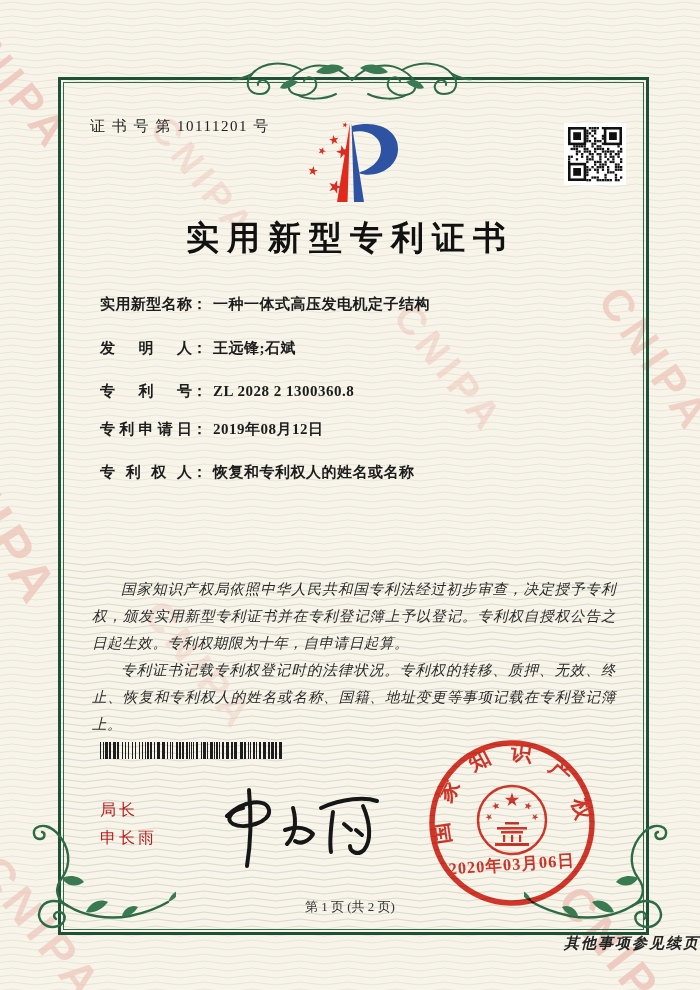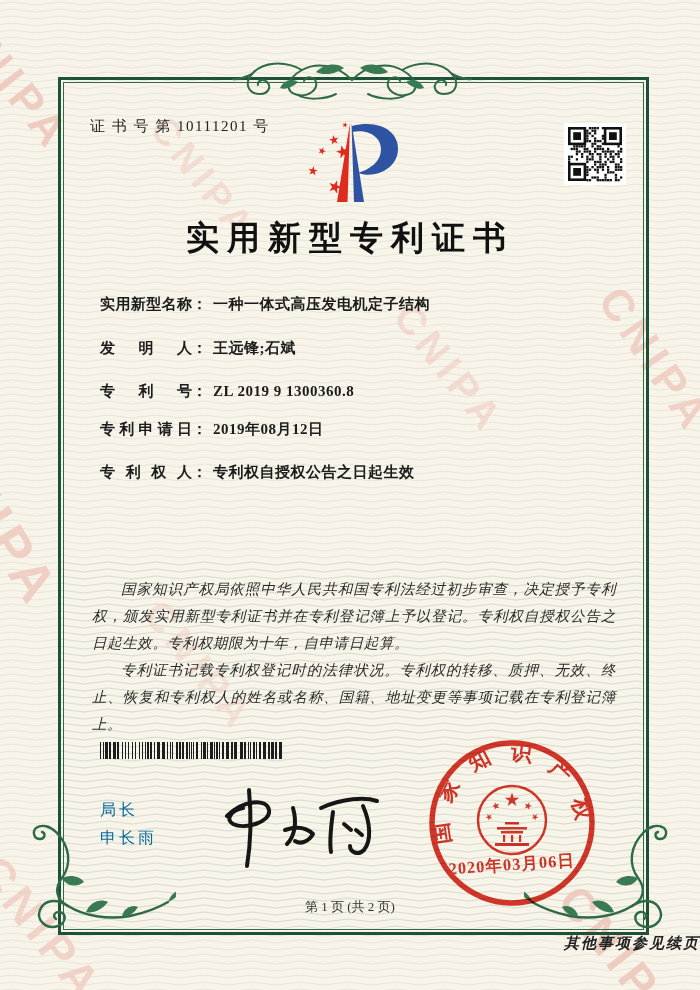--- a/index.html
+++ b/index.html
@@ -25,21 +25,21 @@
   .frow{position:absolute;left:100px;font-size:15px;font-weight:600;white-space:nowrap;}
   .flabel{display:inline-block;width:92px;text-align:justify;text-align-last:justify;vertical-align:bottom;}
   .fcolon{margin:0 6px 0 0;}
   .fvalue{letter-spacing:0.5px;}
   .grant2{position:absolute;left:262px;top:0;}
   .paras{position:absolute;left:92px;top:576px;width:524px;font-size:14.5px;line-height:27px;
          font-style:italic;text-align:justify;letter-spacing:0.6px;color:#2a2a2a;}
   .paras p{margin:0;text-indent:2em;}
   .barcode{position:absolute;left:100px;top:742px;width:185px;height:17px;font-size:0;}
   .barcode i{display:inline-block;height:17px;background:#1d1d1d;}
-  .sig-label{position:absolute;left:100px;font-size:16px;letter-spacing:3px;color:#0369a1;
+  .sig-label{position:absolute;left:100px;font-size:16px;letter-spacing:3px;color:#b91c1c;
              font-family:"Liberation Sans","DejaVu Sans",sans-serif;}
   .signature{position:absolute;left:205px;top:778px;}
   .seal{position:absolute;left:415px;top:730px;z-index:5;mix-blend-mode:multiply;}
   .page-info{position:absolute;left:0;top:898px;width:700px;text-align:center;font-size:13px;color:#333;}
   .footer-note{position:absolute;left:0;top:934px;width:700px;text-align:right;font-size:15px;
                font-style:italic;font-weight:600;letter-spacing:2px;color:#222;}
   .orn{position:absolute;z-index:4;pointer-events:none;}
   .orn-top{left:232px;top:54px;}
   .orn-bl{left:26px;top:812px;}
   .orn-br{left:524px;top:812px;}
@@ -256,27 +256,27 @@
 
     <div class="title">实用新型专利证书</div>
 
     <div class="frow" style="top:295px">
       <span class="flabel">实用新型名称</span><span class="fcolon">：</span><span class="fvalue">一种一体式高压发电机定子结构</span>
     </div>
     <div class="frow" style="top:339px">
       <span class="flabel">发明人</span><span class="fcolon">：</span><span class="fvalue">王远锋;石斌</span>
     </div>
     <div class="frow" style="top:382px">
-      <span class="flabel">专利号</span><span class="fcolon">：</span><span class="fvalue">ZL 2019 9 1300360.8</span>
+      <span class="flabel">专利号</span><span class="fcolon">：</span><span class="fvalue">ZL 2028 2 1300360.8</span>
     </div>
     <div class="frow" style="top:420px">
       <span class="flabel">专利申请日</span><span class="fcolon">：</span><span class="fvalue">2019年08月12日</span>
     </div>
     <div class="frow" style="top:463px">
-      <span class="flabel">专利权人</span><span class="fcolon">：</span><span class="fvalue">专利权自授权公告之日起生效</span>
+      <span class="flabel">专利权人</span><span class="fcolon">：</span><span class="fvalue">恢复和专利权人的姓名或名称</span>
     </div>
 
     <div class="paras">
       <p>国家知识产权局依照中华人民共和国专利法经过初步审查，决定授予专利权，颁发实用新型专利证书并在专利登记簿上予以登记。专利权自授权公告之日起生效。专利权期限为十年，自申请日起算。</p>
       <p>专利证书记载专利权登记时的法律状况。专利权的转移、质押、无效、终止、恢复和专利权人的姓名或名称、国籍、地址变更等事项记载在专利登记簿上。</p>
     </div>
 
     <div class="barcode"><i style="width:1px;margin-right:2px"></i><i style="width:1px;margin-right:1px"></i><i style="width:3px;margin-right:1px"></i><i style="width:2px;margin-right:2px"></i><i style="width:3px;margin-right:1px"></i><i style="width:2px;margin-right:3px"></i><i style="width:1px;margin-right:2px"></i><i style="width:1px;margin-right:2px"></i><i style="width:1px;margin-right:3px"></i><i style="width:1px;margin-right:2px"></i><i style="width:1px;margin-right:3px"></i><i style="width:1px;margin-right:2px"></i><i style="width:1px;margin-right:2px"></i><i style="width:1px;margin-right:1px"></i><i style="width:2px;margin-right:1px"></i><i style="width:2px;margin-right:2px"></i><i style="width:1px;margin-right:2px"></i><i style="width:3px;margin-right:2px"></i><i style="width:3px;margin-right:2px"></i><i style="width:1px;margin-right:2px"></i><i style="width:1px;margin-right:1px"></i><i style="width:1px;margin-right:3px"></i><i style="width:2px;margin-right:1px"></i><i style="width:2px;margin-right:1px"></i><i style="width:2px;margin-right:2px"></i><i style="width:2px;margin-right:1px"></i><i style="width:1px;margin-right:1px"></i><i style="width:1px;margin-right:1px"></i><i style="width:1px;margin-right:2px"></i><i style="width:2px;margin-right:3px"></i><i style="width:1px;margin-right:1px"></i><i style="width:3px;margin-right:1px"></i><i style="width:1px;margin-right:2px"></i><i style="width:3px;margin-right:1px"></i><i style="width:1px;margin-right:1px"></i><i style="width:2px;margin-right:1px"></i><i style="width:1px;margin-right:2px"></i><i style="width:2px;margin-right:2px"></i><i style="width:3px;margin-right:2px"></i><i style="width:2px;margin-right:1px"></i><i style="width:3px;margin-right:3px"></i><i style="width:3px;margin-right:1px"></i><i style="width:2px;margin-right:2px"></i><i style="width:1px;margin-right:1px"></i><i style="width:1px;margin-right:2px"></i><i style="width:2px;margin-right:1px"></i><i style="width:1px;margin-right:2px"></i><i style="width:2px;margin-right:2px"></i><i style="width:3px;margin-right:2px"></i><i style="width:2px;margin-right:1px"></i><i style="width:3px;margin-right:1px"></i><i style="width:2px;margin-right:2px"></i><i style="width:3px;margin-right:1px"></i></div>
 
     <div class="sig-label" style="top:800px">局长</div>

